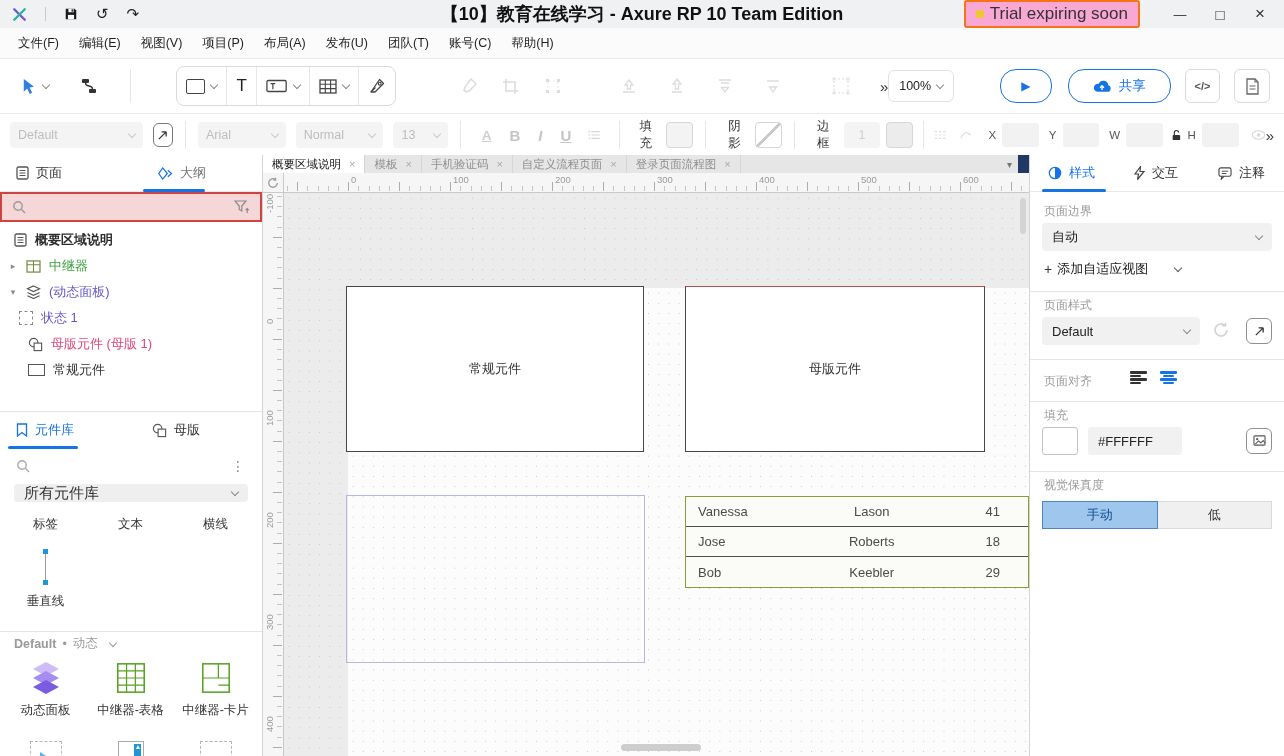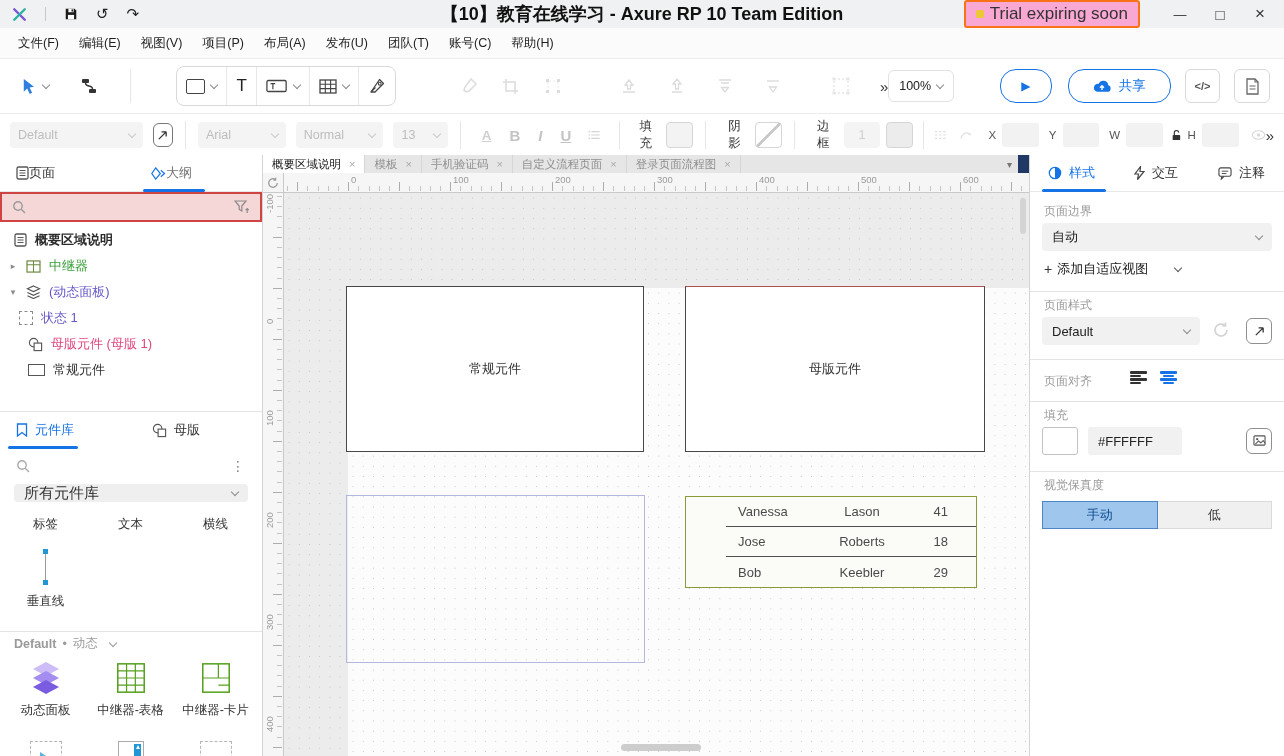--- a/index.html
+++ b/index.html
@@ -42,21 +42,21 @@
   .fselect{height:26px;background:#f4f4f4;border-radius:4px;display:flex;align-items:center;padding:0 8px;color:#bdbdbd;}
   .finput{height:24px;width:44px;background:#f2f2f2;border-radius:3px;}
   .flabel{color:#555;font-size:11.5px;margin:0 6px 0 10px;}
   .fmt-glyph{font-size:13.5px;color:#cfcfcf;margin:0 9px;font-weight:600;}
   .swatch{width:30px;height:24px;background:#f3f3f3;border:1px solid #d6d6d6;border-radius:4px;}
   
   .main{position:absolute;top:155px;left:0;right:0;bottom:0;display:flex;}
   
   .lpanel{position:relative;width:262px;border-right:1px solid #d4d4d4;background:#fff;overflow:hidden;flex:none;}
   .ptabs{position:absolute;top:0;left:0;right:0;height:36px;border-bottom:1px solid #e8e8e8;display:flex;align-items:center;font-size:13px;}
-  .ptab{display:flex;align-items:center;}
+  .ptab{display:flex;align-items:center;gap:7px;}
   .underline{position:absolute;bottom:-1px;height:3px;background:#1673e6;border-radius:2px;}
   .searchhl{position:absolute;top:37px;left:0;right:0;height:30px;background:#f6d7d7;border:2px solid #cf4343;
             box-sizing:border-box;display:flex;align-items:center;justify-content:space-between;padding:0 10px;}
   .trow{position:absolute;left:0;right:0;height:26px;display:flex;align-items:center;font-size:13px;gap:8px;}
   .arr{color:#8a8a8a;font-size:9px;width:10px;text-align:center;flex:none;}
   .dash-ic{width:12px;height:12px;border:1px dashed #8a8a8a;flex:none;}
   .rect-ic{width:15px;height:10px;border:1.5px solid #555;flex:none;}
   .ltab{display:flex;align-items:center;gap:7px;font-size:13px;}
   .libdrop{position:absolute;left:14px;right:14px;height:18px;background:#efefef;border-radius:4px;
            display:flex;align-items:center;padding:0 10px;font-size:15px;color:#333;box-sizing:border-box;}
@@ -588,21 +588,21 @@
         <div class="widgetbox" style="left:62px;top:93px;width:298px;height:166px;">
           <span>常规元件</span>
         </div>
 
         <div class="widgetbox" style="left:401px;top:93px;width:300px;height:166px;border-top-color:#b05050;">
           <span>母版元件</span>
         </div>
 
         <div style="position:absolute;left:62px;top:302px;width:299px;height:168px;border:1px solid #b3b8dd;box-sizing:border-box;"></div>
 
-        <div class="repeater" style="left:401px;top:303px;width:292px;padding-left:40px;">
+        <div class="repeater" style="left:401px;top:303px;width:344px;">
           <div class="rrow">
             <span class="rc1">Vanessa</span>
             <span class="rc2">Lason</span>
             <span class="rc3">41</span>
           </div>
           <div class="rrow">
             <span class="rc1">Jose</span>
             <span class="rc2">Roberts</span>
             <span class="rc3">18</span>
           </div>

